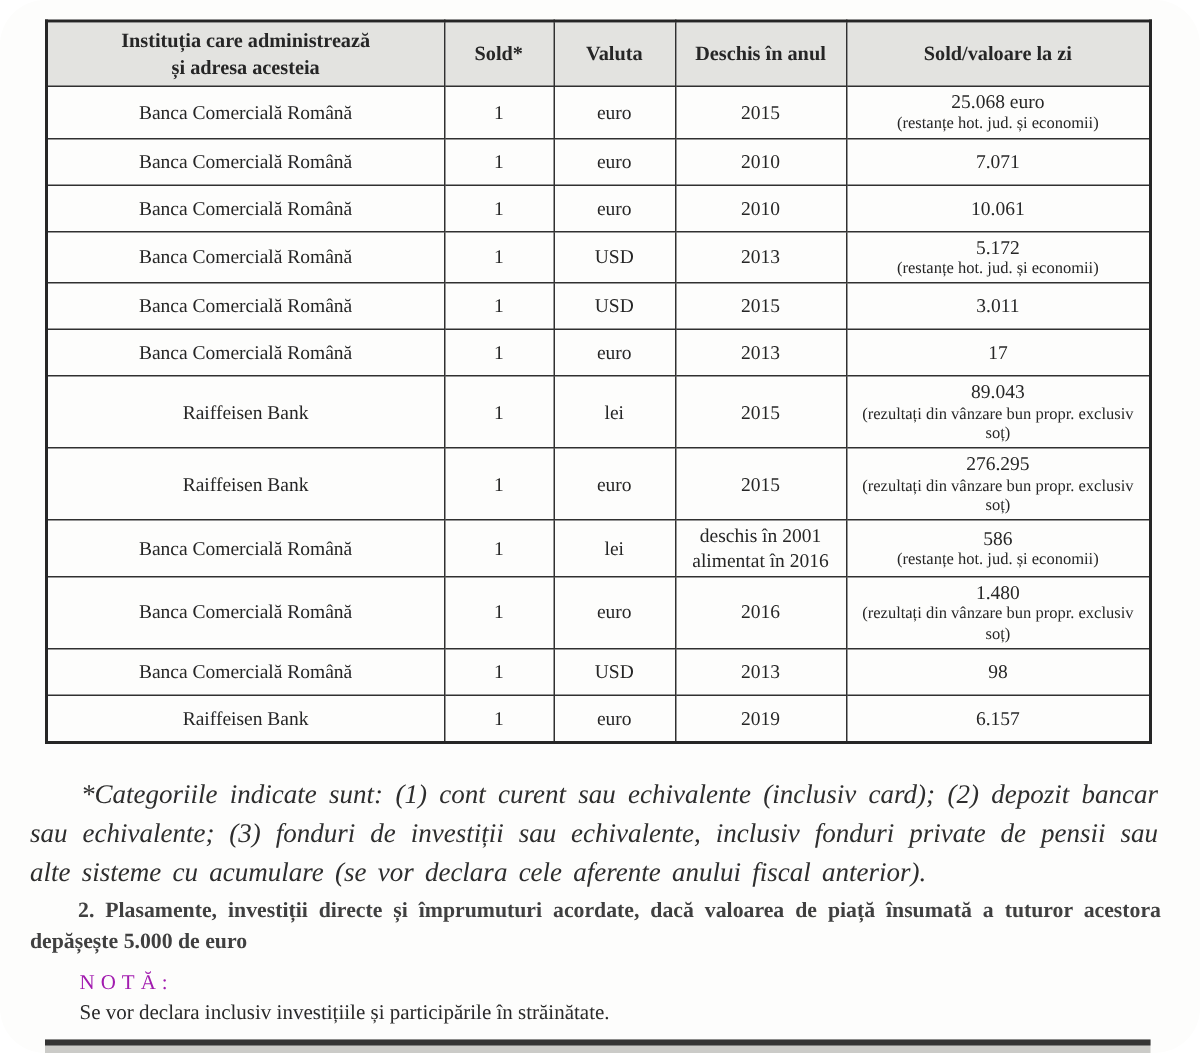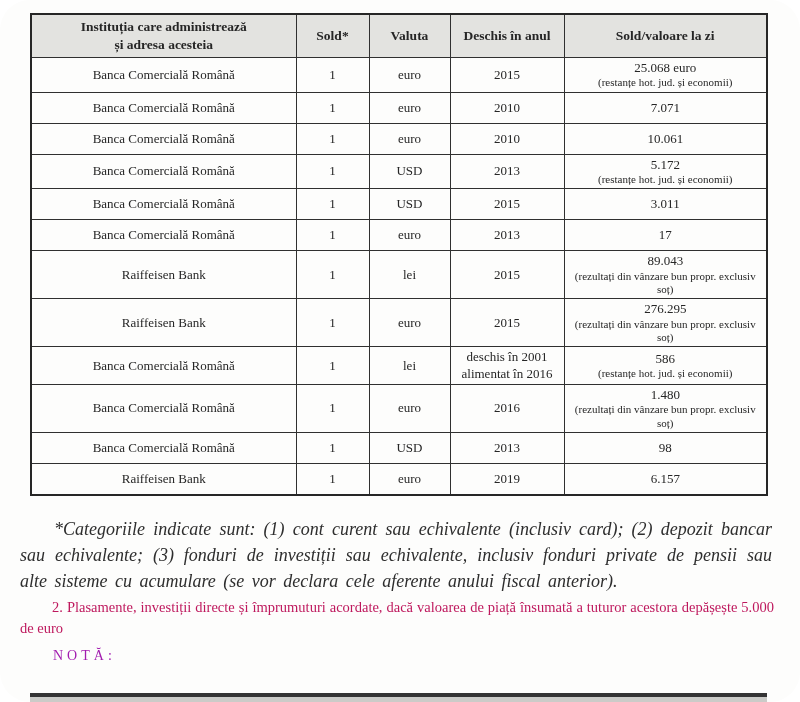--- a/index.html
+++ b/index.html
@@ -69,26 +69,26 @@
     color: #2e2e2e;
   }
 
   
   .heading2 {
     position: absolute;
     top: 597px;
     left: 20px;
     width: 754px;
     margin: 0;
-    font-weight: normal;
+    font-weight: bold;
     font-size: 14.5px;
     line-height: 1.42;
     text-align: justify;
     text-indent: 32px;
-    color: #be185d;
+    color: #404040;
   }
   .nota-label {
     position: absolute;
     top: 648px;
     left: 53px;
     margin: 0;
     font-size: 14px;
     letter-spacing: 4px;
     color: #a21caf;
   }
@@ -271,16 +271,17 @@
     </td>
   </tr>
 </tbody>
   </table>
 
   <p class="footnote">*Categoriile indicate sunt: (1) cont curent sau echivalente (inclusiv card); (2) depozit bancar sau echivalente; (3) fonduri de investiții sau echivalente, inclusiv fonduri private de pensii sau alte sisteme cu acumulare (se vor declara cele aferente anului fiscal anterior).</p>
 
   <p class="heading2">2. Plasamente, investiții directe și împrumuturi acordate, dacă valoarea de piață însumată a tuturor acestora depășește 5.000 de euro</p>
 
   <p class="nota-label">NOTĂ:</p>
+  <p class="nota-text">Se vor declara inclusiv investițiile și participările în străinătate.</p>
 
   <div class="next-table-edge"></div>
 
 </div>
 
 </body></html>

